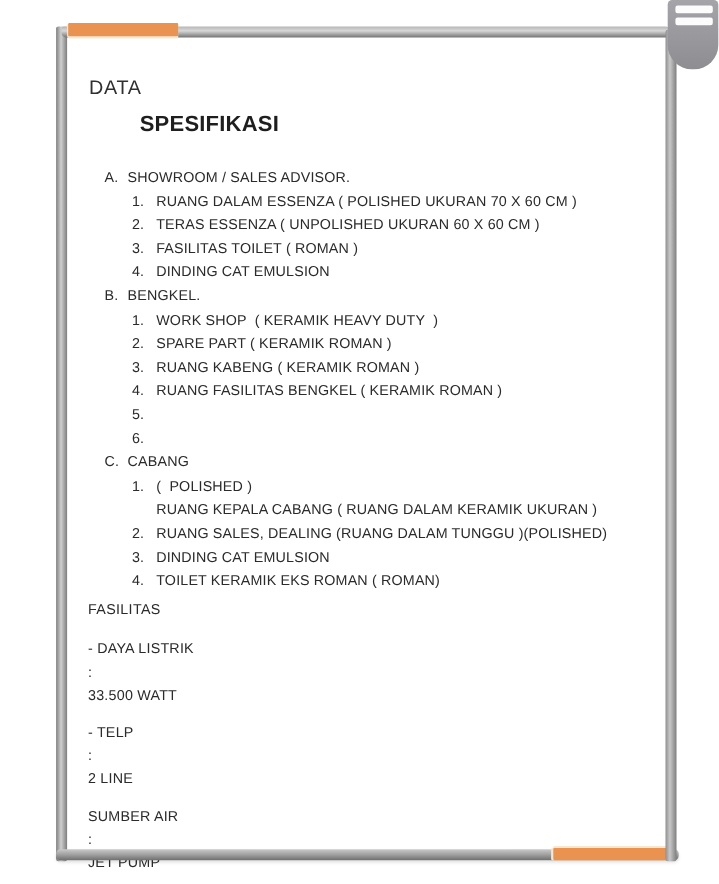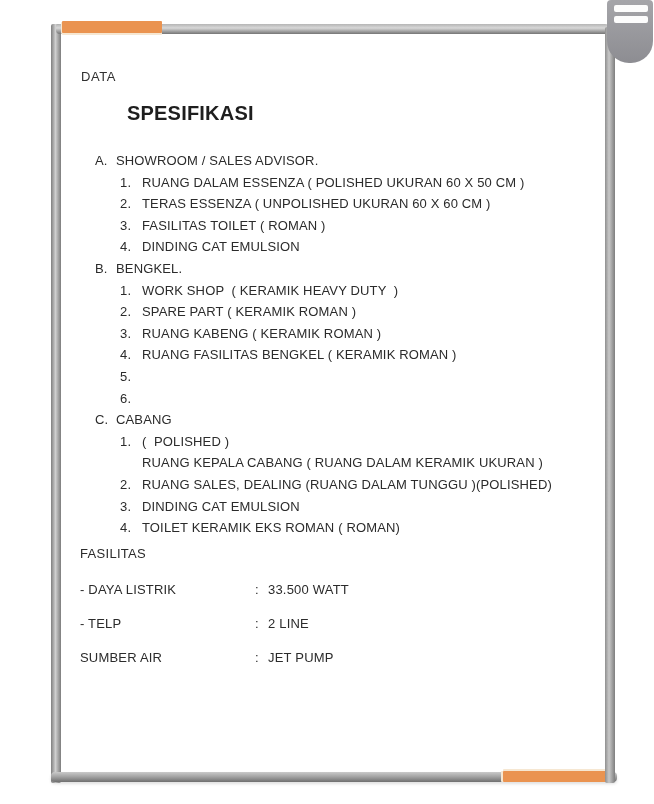--- a/index.html
+++ b/index.html
@@ -54,42 +54,42 @@
   }
   .clip-line {
     position:absolute; left:7px; width:34px; height:7px;
     background:#fcfcfc; border-radius:2px;
   }
   .clip-line.l1 { top:5px; }
   .clip-line.l2 { top:16px; }
   
   .doc-label {
     position:absolute; left:81px; top:69px;
-    font-size:13px; letter-spacing:0.6px; color:#303030;
+    font-size:18px; letter-spacing:0.6px; color:#303030;
   }
   .doc-heading {
     position:absolute; left:79px; top:102px;
     font-size:20px; font-weight:700; letter-spacing:0.2px; color:#1e1e1e;margin-left:48px;
   }
   .spec {
     position:absolute; left:95px; top:150px; width:495px;
     font-size:13px; line-height:21.6px; letter-spacing:0.15px;
   }
   .sec-row { display:flex; }
   .sec-marker { flex:none; width:21px; }
   .items { margin-left:25px; }
   .item-row { display:flex; }
   .item-marker { flex:none; width:22px; }
   .item-text { white-space:pre-wrap; }
   .fac-title {
     position:absolute; left:80px; top:546px;
     font-size:13px; letter-spacing:0.3px;
   }
   .fac-rows { position:absolute; left:80px; top:579px; width:420px; font-size:13px; }
-  .fac-row { display:flex; line-height:21px; margin-bottom:13px; letter-spacing:0.2px; }
+  .fac-row { display:flex; line-height:21px; margin-bottom:13px; letter-spacing:0.2px;flex-direction:column; }
   .fac-label { flex:none; width:175px; }
   .fac-sep { flex:none; width:13px; }
 </style>
 </head>
 <body>
 
 <div class="canvas">
 
   <div class="bar bar-left"></div>
   <div class="bar bar-top"></div>
@@ -110,21 +110,21 @@
 
   <div class="spec">
       <div class="spec-section">
         <div class="sec-row">
           <span class="sec-marker">A.</span>
           <span class="sec-title">SHOWROOM / SALES ADVISOR.</span>
         </div>
         <div class="items">
           <div class="item-row">
             <span class="item-marker">1.</span>
-            <div class="item-text"><div>RUANG DALAM ESSENZA ( POLISHED UKURAN 60 X 50 CM )</div></div>
+            <div class="item-text"><div>RUANG DALAM ESSENZA ( POLISHED UKURAN 70 X 60 CM )</div></div>
           </div>
           <div class="item-row">
             <span class="item-marker">2.</span>
             <div class="item-text"><div>TERAS ESSENZA ( UNPOLISHED UKURAN 60 X 60 CM )</div></div>
           </div>
           <div class="item-row">
             <span class="item-marker">3.</span>
             <div class="item-text"><div>FASILITAS TOILET ( ROMAN )</div></div>
           </div>
           <div class="item-row">

